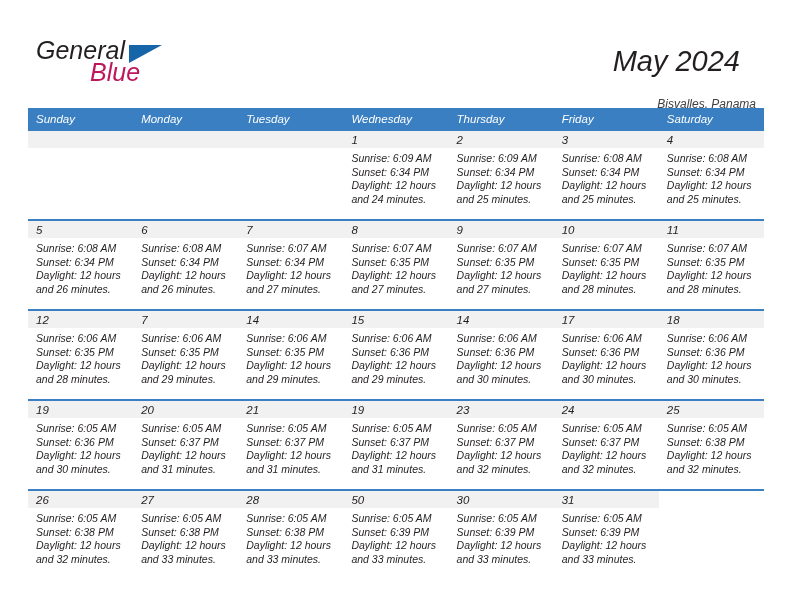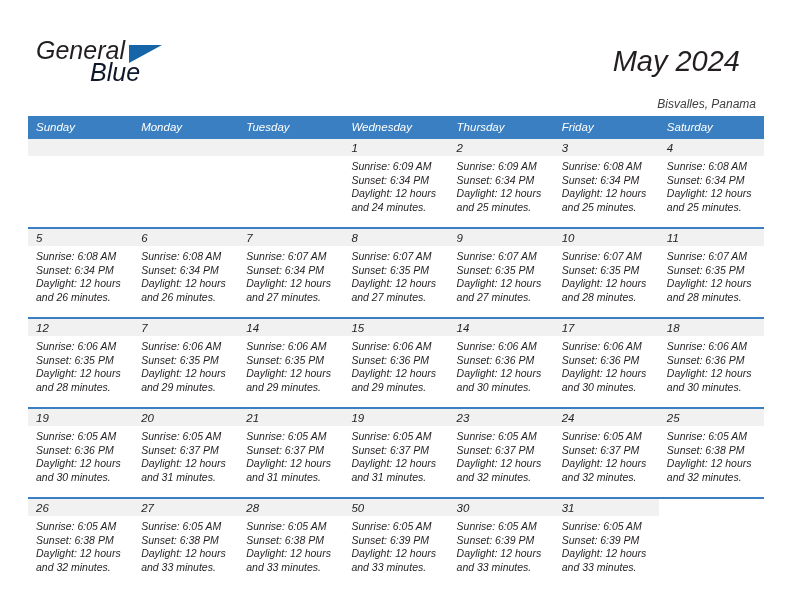--- a/index.html
+++ b/index.html
@@ -45,21 +45,21 @@
     letter-spacing: 0px;
     color: #231f20;
     line-height: 28px;
     font-family: "Liberation Sans", sans-serif;
   }
   .logo-blue {
     position: absolute;
     left: 54px;
     top: 22px;
     font-size: 25px;
-    color: #0f172a;
+    color: #be185d;
     line-height: 28px;
     font-family: "Liberation Sans", sans-serif;
   }
   .logo-triangle {
     position: absolute;
     left: 93px;
     top: 9px;
     width: 0;
     height: 0;
     border-left: 33px solid #1565a8;
@@ -86,21 +86,21 @@
     color: #404040;
     line-height: 20px;
     margin: 6px 0 0 12px;
     font-family: "Liberation Sans", sans-serif;
   }
 
   
   .calendar {
     position: absolute;
     left: 28px;
-    top: 116px;
+    top: 108px;
     width: 736px;
     border-collapse: collapse;
     table-layout: fixed;
   }
   .calendar col { width: 105.14px; }
 
   thead th {
     background: #3a7fc1;
     color: #ffffff;
     font-size: 11.5px;

